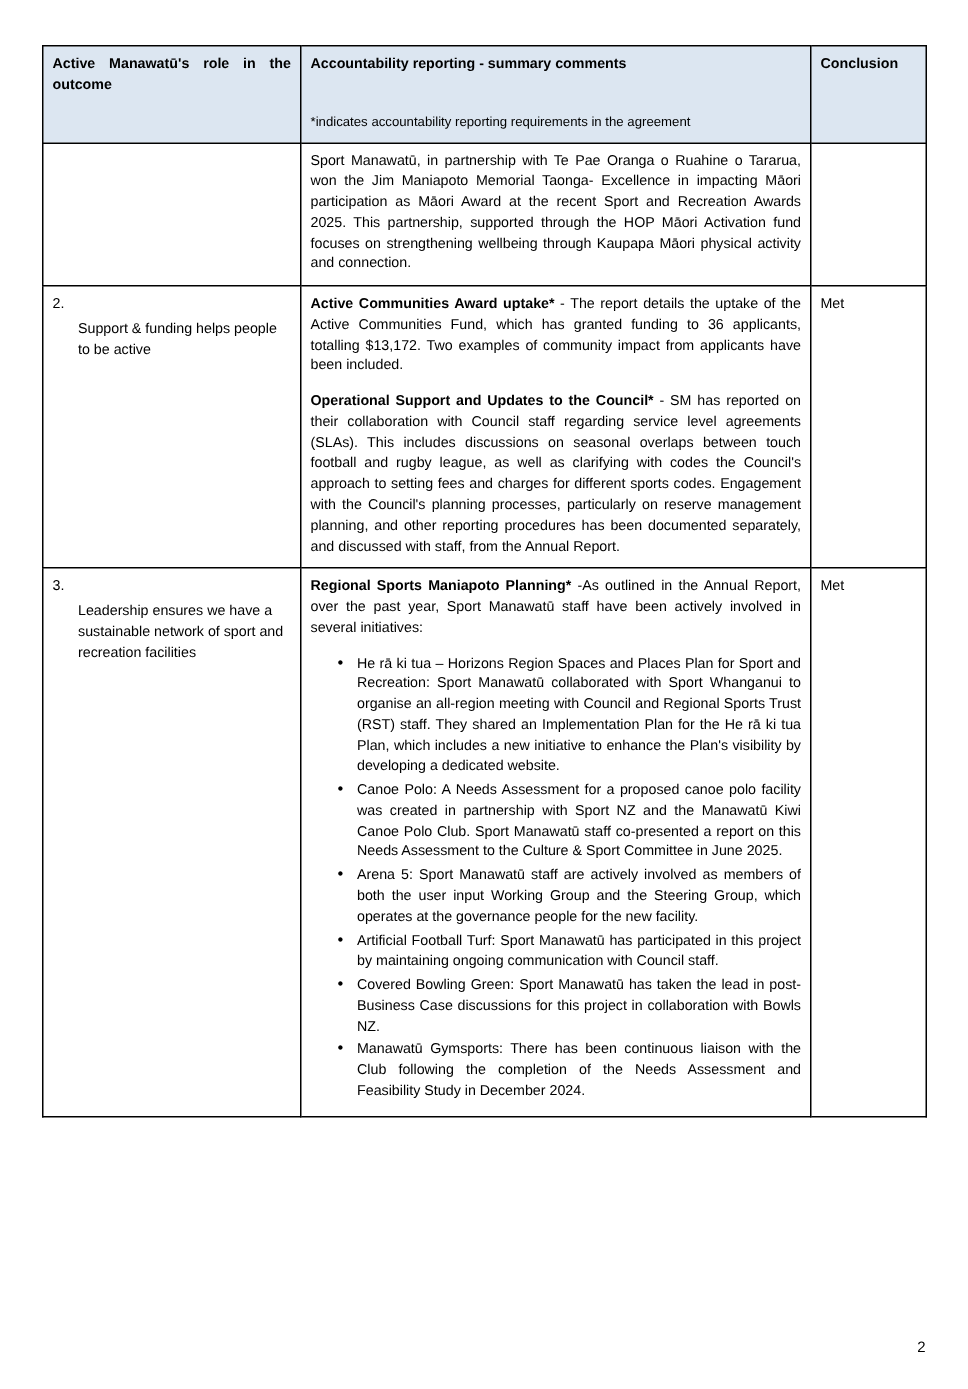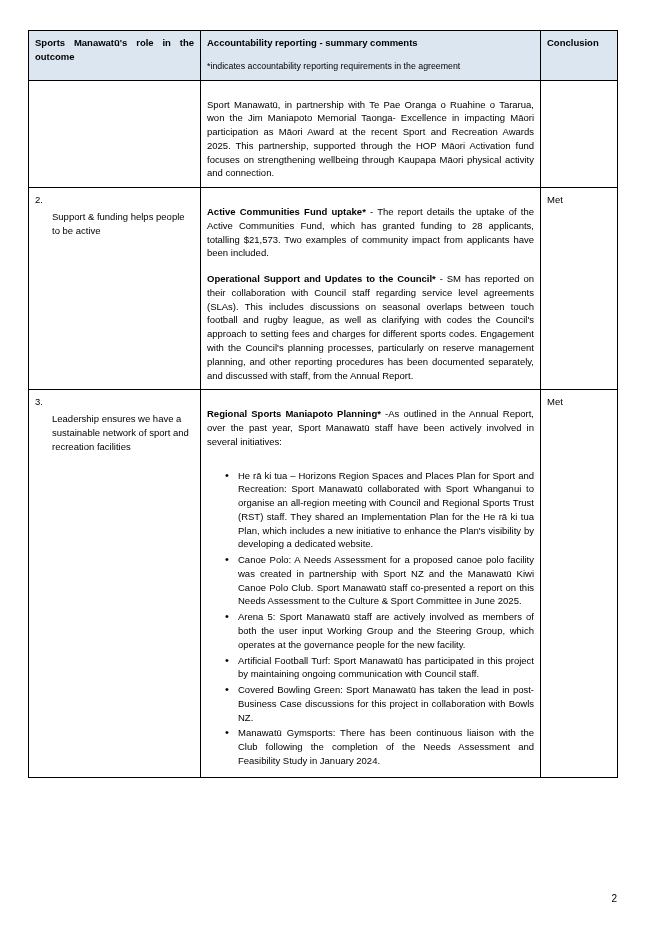--- a/index.html
+++ b/index.html
@@ -39,21 +39,21 @@
 
   td.header-cell {
     background: #dce6f1;
     font-weight: bold;
     font-size: 9.8px;
     text-align: justify;
   }
   td.header-cell .sub {
     font-weight: normal;
     font-size: 8.8px;
-    margin-top: 10px;
+    margin-top: 25px;
     text-align: justify;
   }
   .just {
     text-align: justify;
   }
   .num-cell {
     font-size: 9.3px;
     padding-left: 6px;
   }
   .num-row {
@@ -61,24 +61,24 @@
   }
   .num-row .n {
     width: 17px;
     flex: 0 0 17px;
   }
   .num-row .t {
     flex: 1 1 auto;
     margin-top: 17px;
   }
   .bold { font-weight: bold; }
-  .para { margin: 12px 0 10px 0; }
+  .para { margin: 0 0 10px 0; }
   .para:last-child { margin-bottom: 0; }
   ul.bullets {
-    margin: 20px 0 0 0;
+    margin: 10px 0 0 0;
     padding: 0 0 0 18px;
     list-style: none;
   }
   ul.bullets li {
     position: relative;
     margin-bottom: 2px;
     text-align: justify;
     padding-left: 13px;
   }
   ul.bullets li:before {
@@ -104,21 +104,21 @@
 <div class="page">
 
   <table class="doc-table">
     <colgroup>
       <col class="c1">
       <col class="c2">
       <col class="c3">
     </colgroup>
     <tbody>
       <tr>
-        <td class="header-cell">Sports Manawatū's role in the outcome</td>
+        <td class="header-cell">Active Manawatū's role in the outcome</td>
         <td class="header-cell">
           <div>Accountability reporting - summary comments</div>
           <div class="sub">*indicates accountability reporting requirements in the agreement</div>
         </td>
         <td class="header-cell">Conclusion</td>
       </tr>
 
       <tr>
         <td class="num-cell">
           <div class="num-row">
@@ -133,42 +133,42 @@
       </tr>
 
       <tr>
         <td class="num-cell">
           <div class="num-row">
             <span class="n">2.</span>
             <span class="t">Support &amp; funding helps people to be active</span>
           </div>
         </td>
         <td>
-          <p class="para just"><span class="bold">Active Communities Fund uptake*</span><span> - The report details the uptake of the Active Communities Fund, which has granted funding to 28 applicants, totalling $21,573. Two examples of community impact from applicants have been included.</span></p>
+          <p class="para just"><span class="bold">Active Communities Award uptake*</span><span> - The report details the uptake of the Active Communities Fund, which has granted funding to 36 applicants, totalling $13,172. Two examples of community impact from applicants have been included.</span></p>
           <p class="para just"><span class="bold">Operational Support and Updates to the Council*</span><span> - SM has reported on their collaboration with Council staff regarding service level agreements (SLAs). This includes discussions on seasonal overlaps between touch football and rugby league, as well as clarifying with codes the Council's approach to setting fees and charges for different sports codes. Engagement with the Council's planning processes, particularly on reserve management planning, and other reporting procedures has been documented separately, and discussed with staff, from the Annual Report.</span></p>
         </td>
         <td class="conclusion">Met</td>
       </tr>
 
       <tr>
         <td class="num-cell">
           <div class="num-row">
             <span class="n">3.</span>
             <span class="t">Leadership ensures we have a sustainable network of sport and recreation facilities</span>
           </div>
         </td>
         <td>
           <p class="para just"><span class="bold">Regional Sports Maniapoto Planning*</span><span> -As outlined in the Annual Report, over the past year, Sport Manawatū staff have been actively involved in several initiatives:</span></p>
           <ul class="bullets">
             <li>He rā ki tua – Horizons Region Spaces and Places Plan for Sport and Recreation: Sport Manawatū collaborated with Sport Whanganui to organise an all-region meeting with Council and Regional Sports Trust (RST) staff. They shared an Implementation Plan for the He rā ki tua Plan, which includes a new initiative to enhance the Plan's visibility by developing a dedicated website.</li>
             <li>Canoe Polo: A Needs Assessment for a proposed canoe polo facility was created in partnership with Sport NZ and the Manawatū Kiwi Canoe Polo Club. Sport Manawatū staff co-presented a report on this Needs Assessment to the Culture &amp; Sport Committee in June 2025.</li>
             <li>Arena 5: Sport Manawatū staff are actively involved as members of both the user input Working Group and the Steering Group, which operates at the governance people for the new facility.</li>
             <li>Artificial Football Turf: Sport Manawatū has participated in this project by maintaining ongoing communication with Council staff.</li>
             <li>Covered Bowling Green: Sport Manawatū has taken the lead in post-Business Case discussions for this project in collaboration with Bowls NZ.</li>
-            <li>Manawatū Gymsports: There has been continuous liaison with the Club following the completion of the Needs Assessment and Feasibility Study in January 2024.</li>
+            <li>Manawatū Gymsports: There has been continuous liaison with the Club following the completion of the Needs Assessment and Feasibility Study in December 2024.</li>
           </ul>
         </td>
         <td class="conclusion">Met</td>
       </tr>
     </tbody>
   </table>
 
   <div class="page-number">2</div>
 </div>
 

